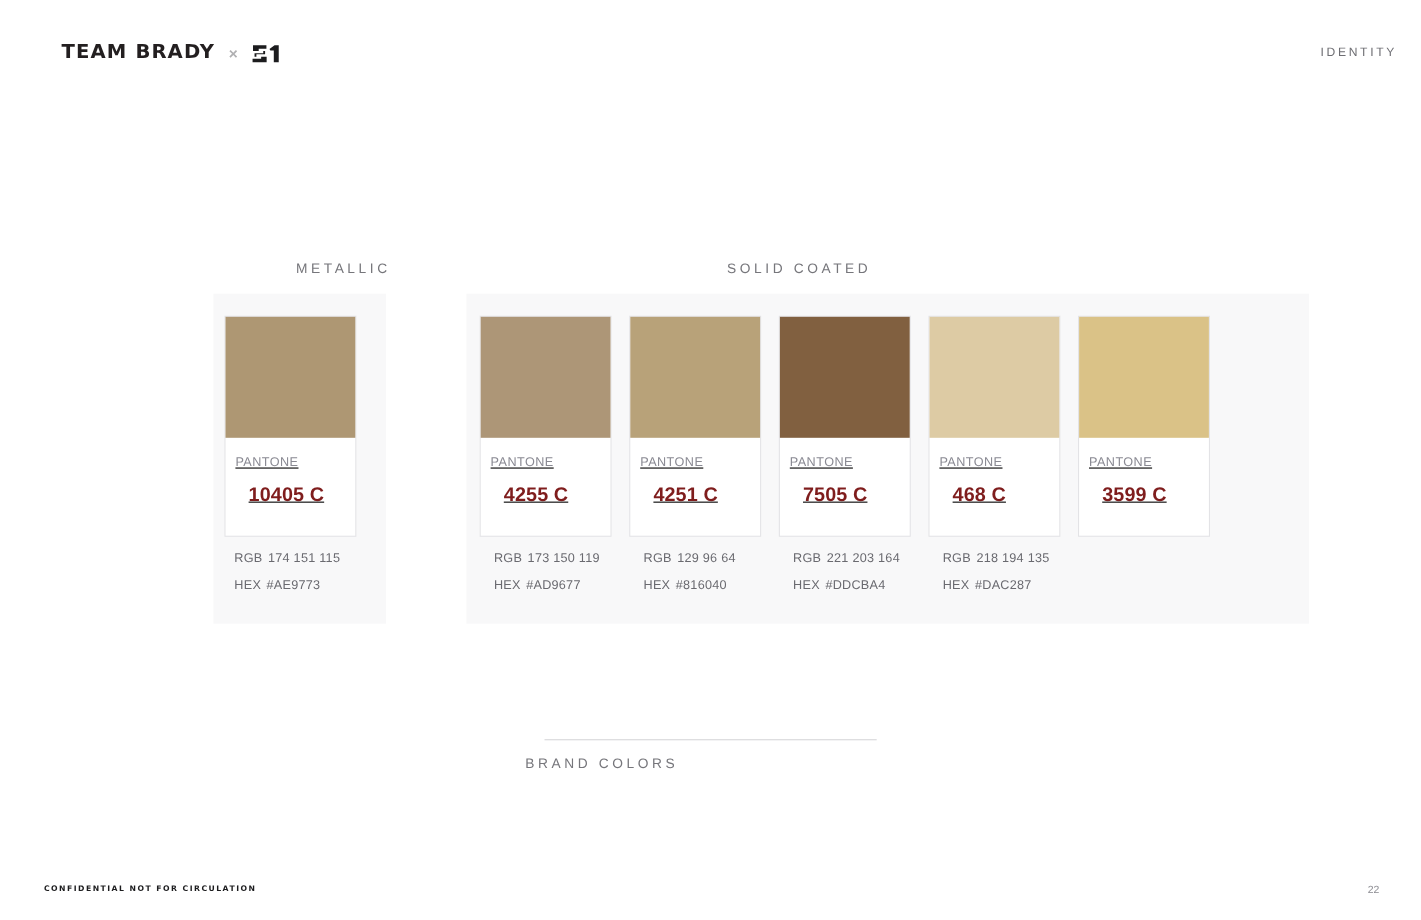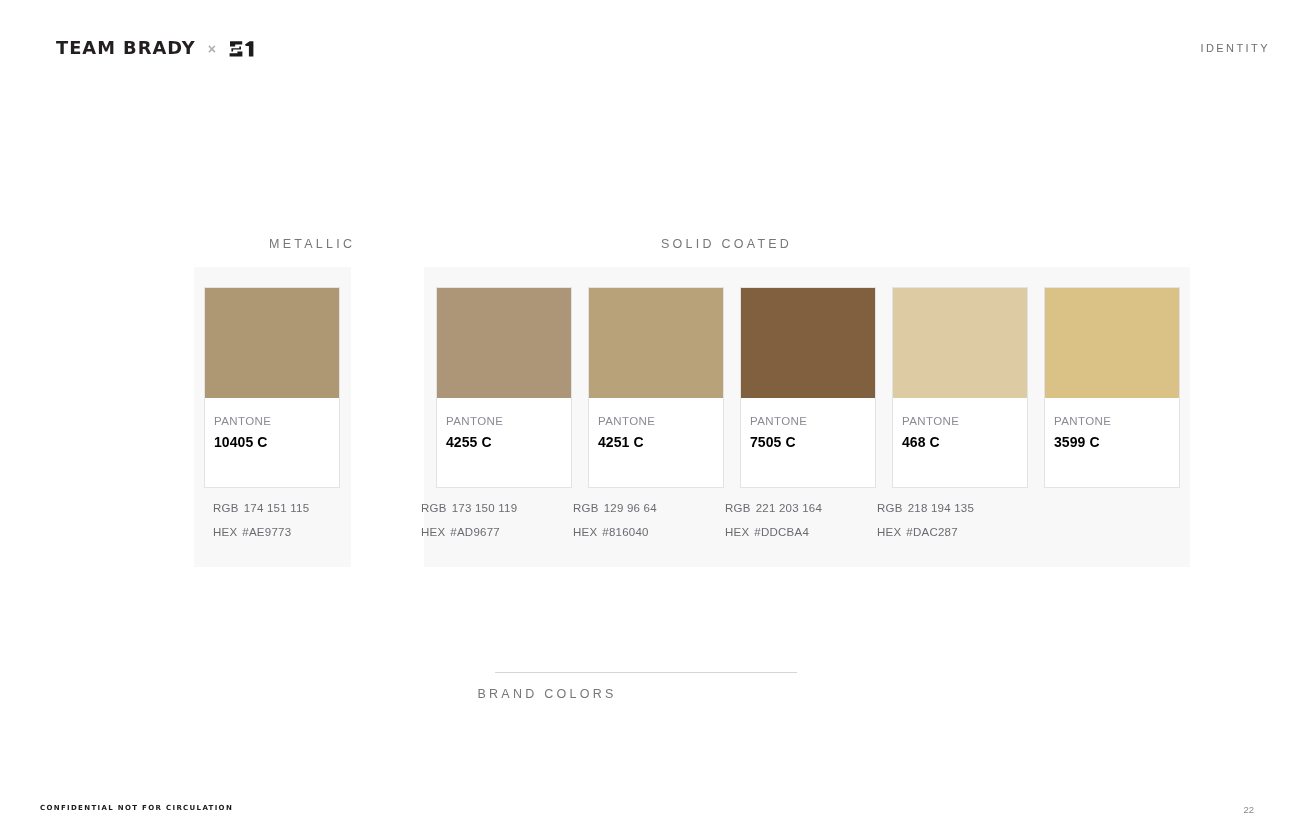--- a/index.html
+++ b/index.html
@@ -105,58 +105,59 @@
 
   .swatch-row {
     position: absolute;
     top: 287px;
     display: flex;
   }
   .swatch-row.metallic { left: 204px; }
   .swatch-row.solid    { left: 436px; gap: 16px; }
 
   .swatch-card {
-    width: 136px;
+    width: 120px;
     background: #ffffff;
     border: 1px solid #e3e3e6;
     box-sizing: border-box;
+    text-decoration: underline;
   }
   .swatch-card .chip {
     height: 110px;
     width: 100%;
     display: block;
   }
   .swatch-card .meta {
     padding: 17px 9px 0 9px;
     height: 89px;
     box-sizing: border-box;
   }
   .meta .pantone-label {
     font-size: 11.5px;
     color: #8a8a93;
     letter-spacing: 0.035em;
     margin: 0 0 7px 0;
     font-family: "Liberation Sans", sans-serif;
   }
   .meta .pantone-value {
-    font-size: 14px;
-    color: #000000;
+    font-size: 18px;
+    color: #7f1d1d;
     font-weight: 700;
     letter-spacing: 0.005em;
-    margin: 0;
+    margin: 12px;
     font-family: "Liberation Sans", sans-serif;
   }
 
   .values-row {
     position: absolute;
     top: 502px;
     display: flex;
   }
   .values-row.metallic { left: 204px; justify-content: flex-end; }
-  .values-row.solid    { left: 412px; gap: 16px; }
+  .values-row.solid    { left: 440px; }
 
   .value-block {
     width: 136px;
     box-sizing: border-box;
     padding-left: 9px;
   }
   .value-block .line {
     font-size: 11.5px;
     color: #6a6a70;
     letter-spacing: 0.02em;

